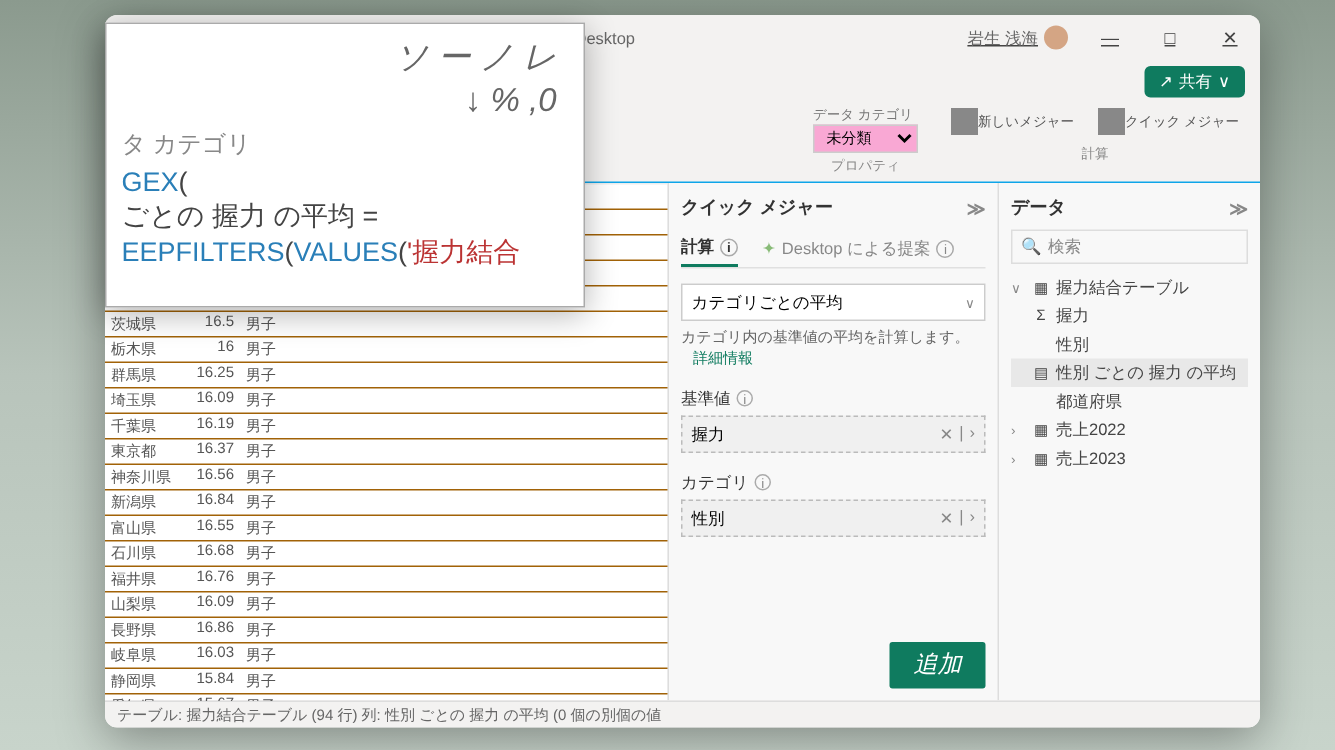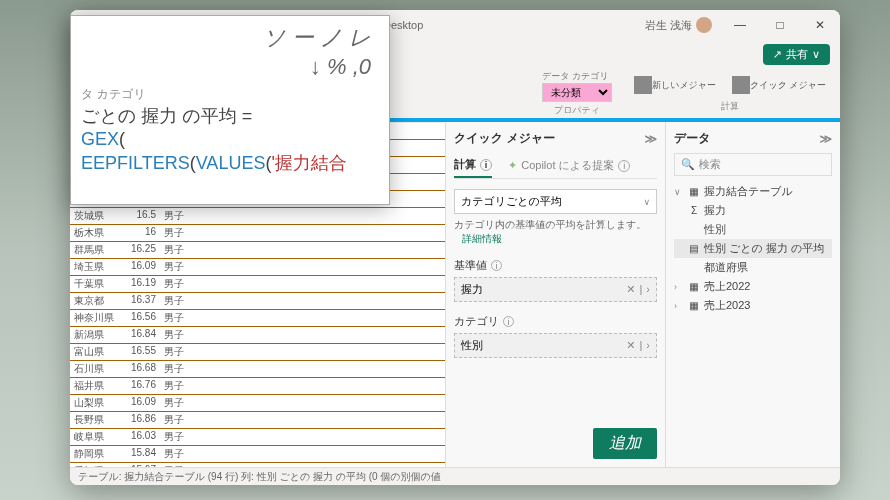--- a/index.html
+++ b/index.html
@@ -1,27 +1,27 @@
 <!DOCTYPE html>
 <html><head>
 <meta charset="utf-8">
 <style>
 * { margin: 0; padding: 0; box-sizing: border-box; font-family: "Segoe UI", Meiryo, sans-serif; }
 body { width: 890px; height: 500px; background: linear-gradient(180deg,#8b9a8e 0%,#b8c4bb 50%,#c8d4cb 100%); overflow: hidden; position: relative; }
 .window { position: absolute; top: 10px; left: 70px; right: 50px; bottom: 15px; background: #f3f2f1; border-radius: 8px; box-shadow: 0 8px 32px rgba(0,0,0,.35); display: flex; flex-direction: column; overflow: hidden; }
 .titlebar { height: 30px; background: #f3f2f1; display: flex; align-items: center; justify-content: space-between; padding: 0 0 0 12px; font-size: 12px; color: #444; }
 .titlebar .center { flex: 1; text-align: center; color: #666; font-size: 11px; }
-.titlebar .right { display: flex; align-items: center; gap: 8px; }
+.titlebar .right { display: flex; align-items: center; gap: 8px; text-decoration: underline; }
 .titlebar .user { display: flex; align-items: center; gap: 4px; font-size: 11px; color: #666; }
 .titlebar .avatar { width: 16px; height: 16px; border-radius: 50%; background: #d4a584; }
 .winbtns { display: flex; }
 .winbtn { width: 40px; height: 30px; display: flex; align-items: center; justify-content: center; color: #444; font-size: 12px; cursor: pointer; }
 .ribbonbar { height: 28px; display: flex; justify-content: flex-end; padding-right: 10px; align-items: center; }
 .sharebtn { background: #0f7b5f; color: #fff; border-radius: 4px; padding: 3px 10px; font-size: 11px; display: flex; align-items: center; gap: 4px; cursor: pointer; }
-.ribbon { height: 54px; background: #f3f2f1; display: flex; align-items: center; padding: 2px 8px; border-bottom: 4px solid #0ea5e9; gap: 16px; }
+.ribbon { height: 54px; background: #f3f2f1; display: flex; align-items: flex-start; padding: 2px 8px; border-bottom: 1px solid #0ea5e9; gap: 16px; }
 .ribbongroup { display: flex; flex-direction: column; align-items: center; font-size: 10px; color: #666; }
 .ribbongroup .items { display: flex; gap: 4px; }
 .ribbonitem { display: flex; flex-direction: row; align-items: center; padding: 2px 6px; cursor: pointer; }
 .ribbonitem .ico { width: 18px; height: 18px; background: #888; margin-bottom: 2px; }
 .ribbonitem .lbl { font-size: 9px; color: #555; line-height: 1.1; text-align: center; }
 .dropdown { border: 1px solid #ccc; background: #f9a8d4; font-size: 10px; padding: 2px 4px; min-width: 70px; }
 .ribbongroup .grouplbl { font-size: 9px; color: #888; margin-top: 2px; }
 .mainarea { flex: 1; display: flex; overflow: hidden; }
 .leftside { flex: 1; display: flex; flex-direction: column; background: #fff; }
 .statusbar { height: 18px; background: #f3f2f1; border-top: 1px solid #ddd; font-size: 10px; color: #666; padding: 2px 8px; }
@@ -52,21 +52,21 @@
 .tree-row.sel { background: #e8e8e8; }
 .tree-row.indent1 { padding-left: 14px; }
 .table { flex: 1; overflow: auto; font-size: 10px; border-top: 1px solid #eee; }
 .table-row { display: flex; border-bottom: 1px solid #a16207; }
 .table-row .c1 { width: 50px; padding: 1px 4px; color: #555; }
 .table-row .c2 { width: 40px; padding: 1px 4px; text-align: right; color: #555; }
 .table-row .c3 { width: 36px; padding: 1px 4px; color: #555; }
 
 .zoom { position: absolute; top: 15px; left: 70px; width: 320px; height: 190px; background: #fff; border: 1px solid #aaa; box-shadow: 0 4px 20px rgba(0,0,0,.3); z-index: 20; font-size: 20px; color: #444; padding: 6px 10px; line-height: 1.3; overflow: hidden; }
 .zoom .topicons { display: flex; justify-content: space-between; align-items: flex-end; font-size: 22px; color: #666; padding: 2px 8px; font-style: italic; flex-direction: column;}
-.zoom .fragline { display:flex; justify-content:space-between; font-size:12px; color:#888; margin: 4px 0 2px;}
+.zoom .fragline { display:flex; justify-content:space-between; font-size:16px; color:#888; margin: 4px 0 2px;}
 .zoom .formula { font-family: Consolas, monospace; font-size: 18px; }
 .zoom .formula .fn { color: #2a7fb8; }
 .zoom .formula .str { color: #b33; }
 </style>
 </head>
 <body>
 
 <div class="window">
 
   <div class="titlebar">
@@ -235,21 +235,21 @@
           <span>クイック メジャー</span>
           <span class="collapse">≫</span>
         </div>
         <div class="qm-tabs">
           <div class="qm-tab active">
             <span>計算</span>
               <span class="info">i</span>
           </div>
           <div class="qm-tab">
             <span style="color:#8b7;">✦</span>
-            <span>Copilot による提案</span>
+            <span>Desktop による提案</span>
               <span class="info">i</span>
           </div>
         </div>
         <div class="qm-field">
           <div class="qm-select">
             <span>カテゴリごとの平均</span>
               <span class="chev">∨</span>
           </div>
           <div class="qm-hint"><span>カテゴリ内の基準値の平均を計算します。</span><a>詳細情報</a></div>
         </div>
@@ -336,17 +336,17 @@
 <div class="zoom">
   <div class="topicons">
     <span>ソ ー ノ レ</span>
     <span>↓   %   ,0</span>
   </div>
   <div class="fragline">
     <span>タ カテゴリ</span>
     <span></span>
   </div>
   <div class="formula">
+    <div><span class="fn">GEX</span><span>(</span></div>
     <div><span>ごとの 握力 の平均 =</span></div>
-    <div><span class="fn">GEX</span><span>(</span></div>
     <div><span class="fn">EEPFILTERS</span><span>(</span><span class="fn">VALUES</span><span>(</span><span class="str">'握力結合</span></div>
   </div>
 </div>
 
 </body></html>

